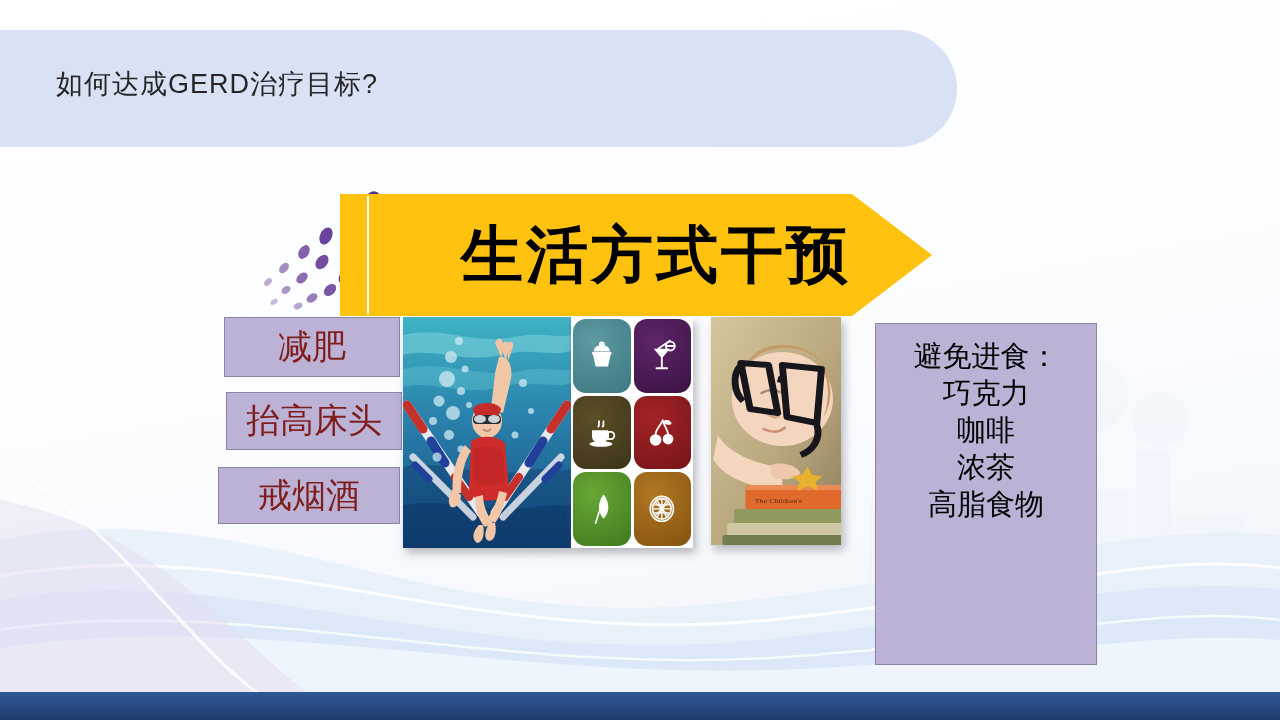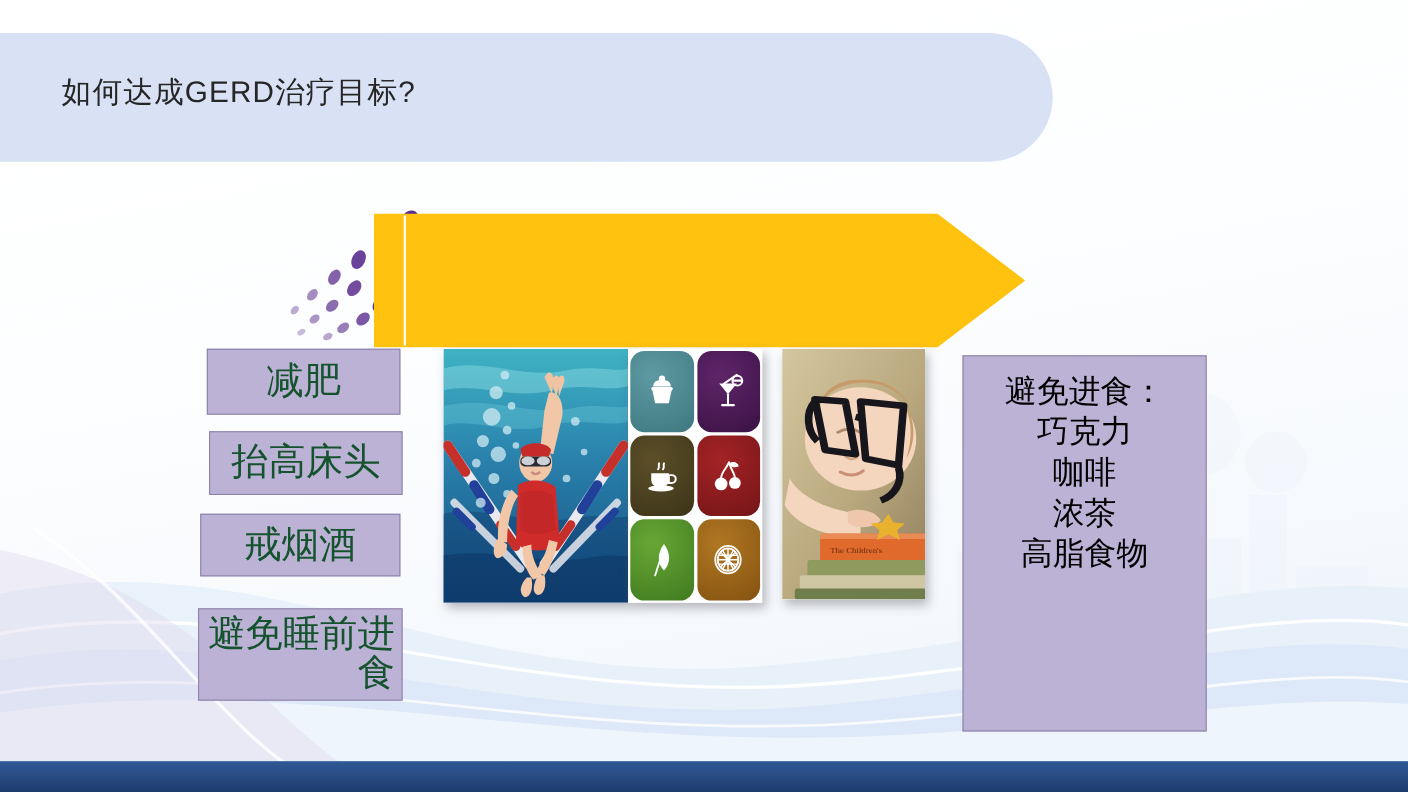--- a/index.html
+++ b/index.html
@@ -54,24 +54,25 @@
     letter-spacing:3px; white-space:nowrap;
   }
   .dot-spray { position:absolute; left:-80px; top:-4px; width:130px; height:130px; }
 
   
   .pbox {
     position:absolute;
     background:#bcb2d6;
     border:1px solid #8d83a8;
     display:flex; align-items:center; justify-content:center;
-    text-align:right;
-    color:#14532d;
+    text-align:left;
+    color:#7f1d1d;
     font-family:"Liberation Serif", serif;
     line-height:1.05;
+    margin-left:36px;
   }
   #pbox-0 { left:188px; top:317px; width:176px; height:60px;  font-size:34px; }
   #pbox-1 { left:190px; top:392px; width:176px; height:58px;  font-size:34px; }
   #pbox-2 { left:182px; top:467px; width:182px; height:57px;  font-size:34px; }
   #pbox-3 { left:180px; top:553px; width:186px; height:84px;  font-size:34px; padding:0 6px; }
 
   
   #pbox-right {
     position:absolute; left:875px; top:323px; width:222px; height:342px;
     background:#bcb2d6; border:1px solid #8d83a8;
@@ -156,26 +157,26 @@
         <ellipse cx="8" cy="92" rx="3" ry="4.5" transform="rotate(45 8 92)" opacity=".4"></ellipse>
         <ellipse cx="38" cy="116" rx="3" ry="4.5" transform="rotate(62 38 116)" opacity=".42"></ellipse>
         <ellipse cx="14" cy="112" rx="2.5" ry="4" transform="rotate(58 14 112)" opacity=".32"></ellipse>
       </g>
     </svg>
 
     <svg class="arrow-shape" viewBox="0 0 592 122" preserveAspectRatio="none">
       <path d="M0,0 L512,0 L592,61 L512,122 L0,122 Z" fill="#ffc20e"></path>
       <line x1="28" y1="2" x2="28" y2="120" stroke="#ffffff" stroke-width="2"></line>
     </svg>
+    <div class="arrow-label">生活方式干预</div>
   </div>
 
   <div class="pbox" id="pbox-0">减肥</div>
   <div class="pbox" id="pbox-1">抬高床头</div>
   <div class="pbox" id="pbox-2">戒烟酒</div>
-  <div class="pbox" id="pbox-3">避免睡前进食</div>
 
   <div class="photo" id="photo-swimmer">
     <svg viewBox="0 0 168 231" preserveAspectRatio="none" style="display:block;width:100%;height:100%">
       <defs>
         <linearGradient id="wat" x1="0" y1="0" x2="0" y2="1">
           <stop offset="0%" stop-color="#3fb3c4"></stop>
           <stop offset="42%" stop-color="#2a83ad"></stop>
           <stop offset="100%" stop-color="#144a7e"></stop>
         </linearGradient>
       </defs>

